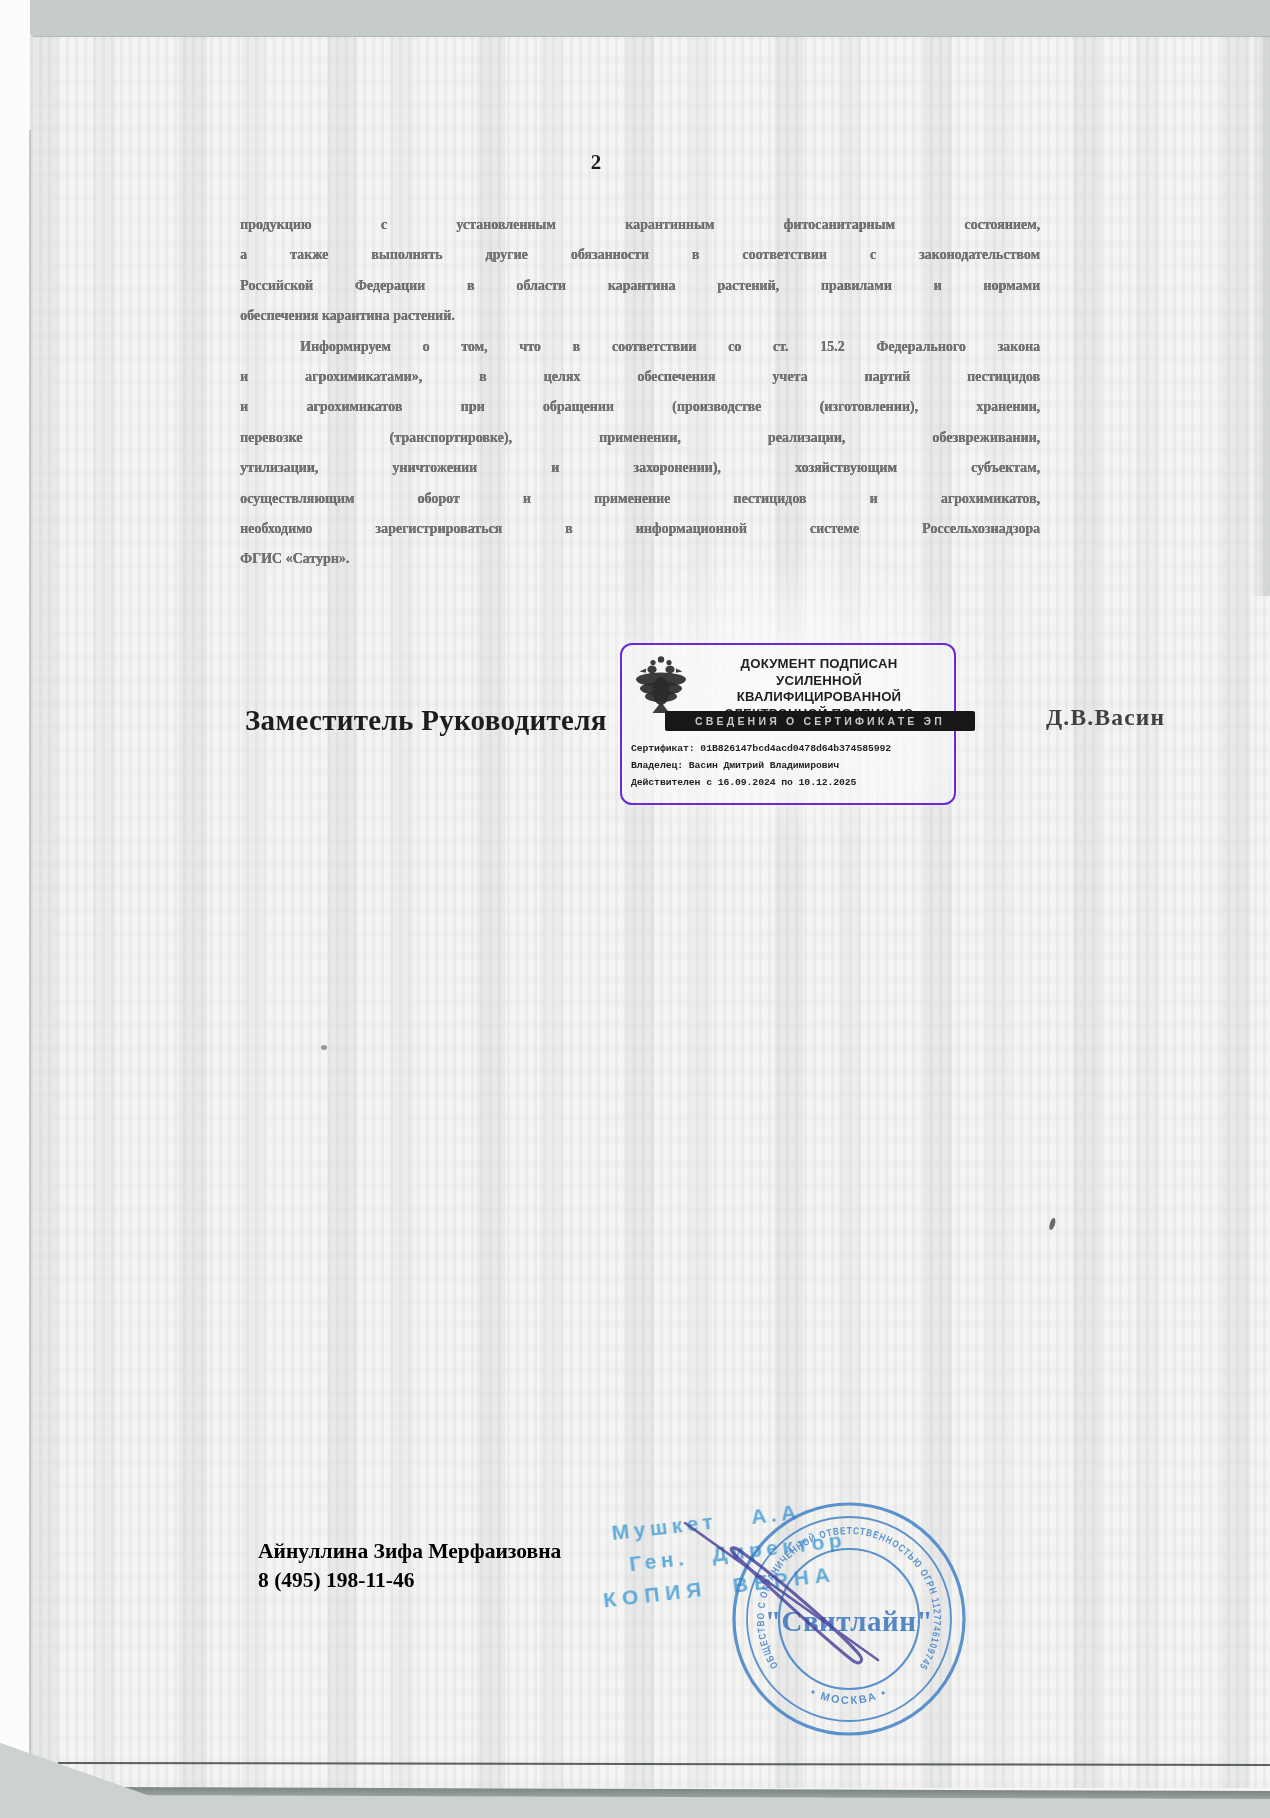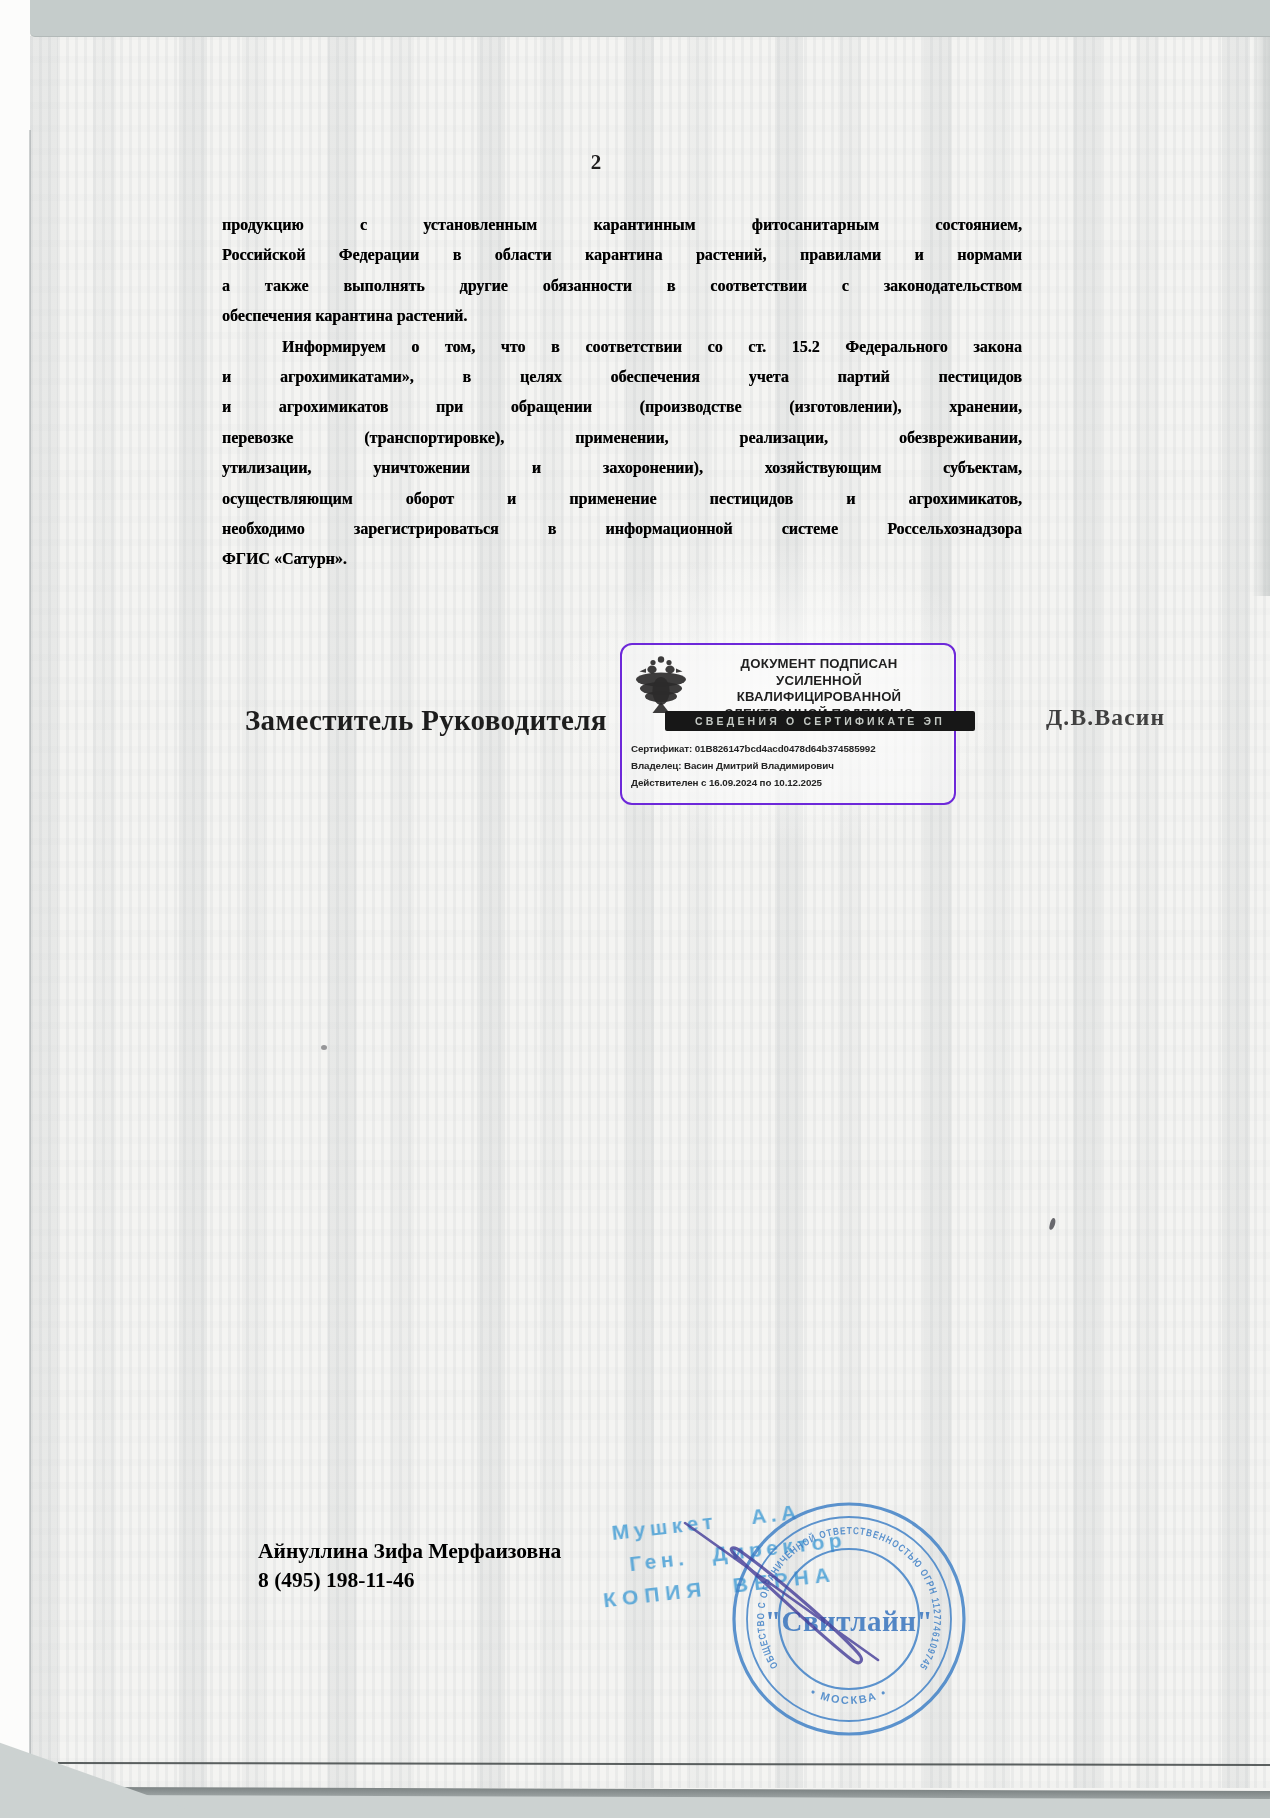--- a/index.html
+++ b/index.html
@@ -29,37 +29,37 @@
   #white-patch{left:555px;top:548px;width:450px;height:300px;z-index:2;
                background:radial-gradient(closest-side, rgba(253,253,252,.95), rgba(253,253,252,0));}
   .speck{z-index:3;}
   #speck-1{left:1050px;top:1218px;width:5px;height:12px;background:#3a3a40;opacity:.75;
            border-radius:50% 50% 60% 40%;transform:rotate(14deg);}
   #speck-2{left:321px;top:1045px;width:6px;height:5px;background:rgba(60,60,66,.5);border-radius:50%;}
 
   
   #page-number{left:222px;top:150px;width:800px;text-align:center;font-weight:700;font-size:21px;
                color:#1d1d1d;z-index:2;transform:translateX(-26px);}
-  #body-text{left:222px;top:210px;width:800px;z-index:2;color:#000000;font-weight:700;
-             font-size:16px;line-height:30.4px;filter:blur(.28px);text-shadow:.3px 0 0 rgba(25,25,25,.75);}
+  #body-text{left:240px;top:210px;width:800px;z-index:2;color:#737373;font-weight:700;
+             font-size:14px;line-height:30.4px;filter:blur(.28px);text-shadow:.3px 0 0 rgba(25,25,25,.75);}
   .tline{text-align:justify;text-align-last:justify;white-space:normal;}
   .tline.last{text-align-last:left;}
   .tline.indent{padding-left:60px;}
 
   
   #esign-box{left:620px;top:643px;width:332px;height:158px;border:2px solid #6d28d9;border-radius:12px;
              z-index:3;background:rgba(250,250,249,.55);filter:blur(.2px);}
   #esign-eagle{position:absolute;left:12px;top:8px;width:54px;height:62px;filter:blur(.3px);}
   #esign-title{position:absolute;left:70px;top:11px;width:254px;text-align:center;
                font-family:"Liberation Sans",sans-serif;font-weight:700;font-size:13.2px;line-height:16.6px;
                color:#1f1f1f;letter-spacing:.2px;filter:blur(.25px);}
   #esign-bar{position:absolute;left:7px;top:66px;width:310px;height:20px;background:#171717;border-radius:2px;
              text-align:center;line-height:20px;font-family:"Liberation Sans",sans-serif;font-weight:700;
              font-size:10.5px;letter-spacing:3.2px;color:#c4c9c4;filter:blur(.3px);margin-left:36px;}
-  #esign-meta{position:absolute;left:9px;top:96px;font-family:Liberation Sans, sans-serif;font-weight:700;
+  #esign-meta{position:absolute;left:9px;top:96px;font-family:Liberation Mono, monospace;font-weight:700;
               font-size:9.8px;line-height:16.8px;color:#242424;letter-spacing:-.1px;filter:blur(.3px);}
 
   
   #deputy-label{left:245px;top:704px;font-size:29px;font-weight:700;color:#1d1d1d;z-index:2;
                 letter-spacing:.3px;filter:blur(.25px);}
   #signer-name{left:1046px;top:704px;font-size:23.5px;font-weight:700;color:#404040;z-index:2;
                letter-spacing:1.2px;filter:blur(.25px);}
   #contact-block{left:258px;top:1537px;font-size:21.5px;line-height:29px;font-weight:700;color:#000000;
                  z-index:2;filter:blur(.25px);}
 
@@ -94,22 +94,22 @@
 <div class="abs" id="bottom-edge-band"></div>
 <div class="abs" id="bottom-gray"></div>
 <div class="abs" id="bottom-left-wedge"></div>
 <div class="abs speck" id="speck-1"></div>
 <div class="abs speck" id="speck-2"></div>
 
 <div class="abs" id="page-number">2</div>
 
 <div class="abs" id="body-text">
   <div class="tline">продукцию с установленным карантинным фитосанитарным состоянием,</div>
+  <div class="tline">а также выполнять другие обязанности в соответствии с законодательством</div>
   <div class="tline">Российской Федерации в области карантина растений, правилами и нормами</div>
-  <div class="tline">а также выполнять другие обязанности в соответствии с законодательством</div>
   <div class="tline last">обеспечения карантина растений.</div>
   <div class="tline indent">Информируем о том, что в соответствии со ст. 15.2 Федерального закона</div>
   <div class="tline">и агрохимикатами», в целях обеспечения учета партий пестицидов</div>
   <div class="tline">и агрохимикатов при обращении (производстве (изготовлении), хранении,</div>
   <div class="tline">перевозке (транспортировке), применении, реализации, обезвреживании,</div>
   <div class="tline">утилизации, уничтожении и захоронении), хозяйствующим субъектам,</div>
   <div class="tline">осуществляющим оборот и применение пестицидов и агрохимикатов,</div>
   <div class="tline">необходимо зарегистрироваться в информационной системе Россельхознадзора</div>
   <div class="tline last">ФГИС «Сатурн».</div>
 </div>

